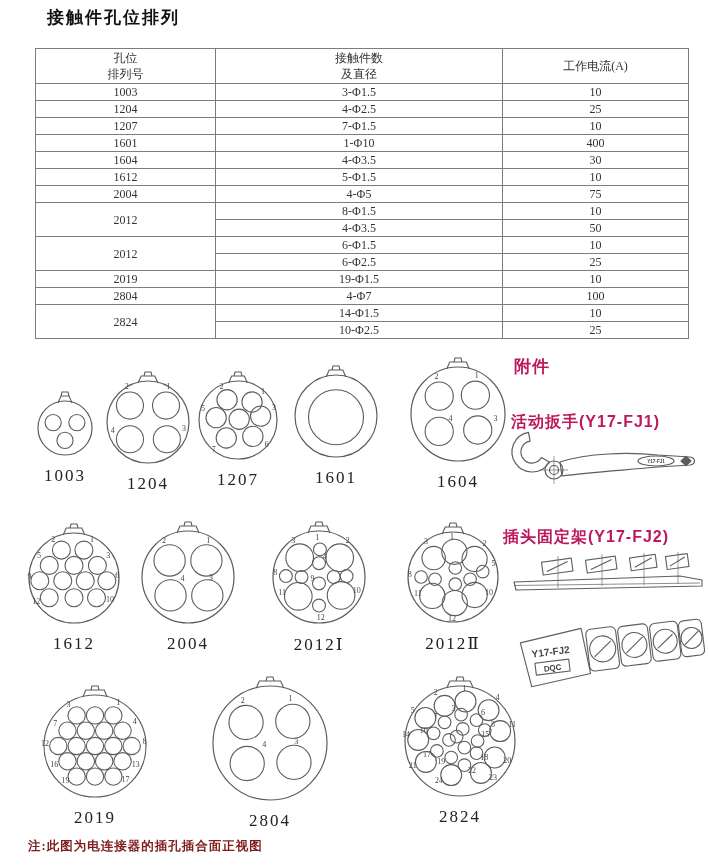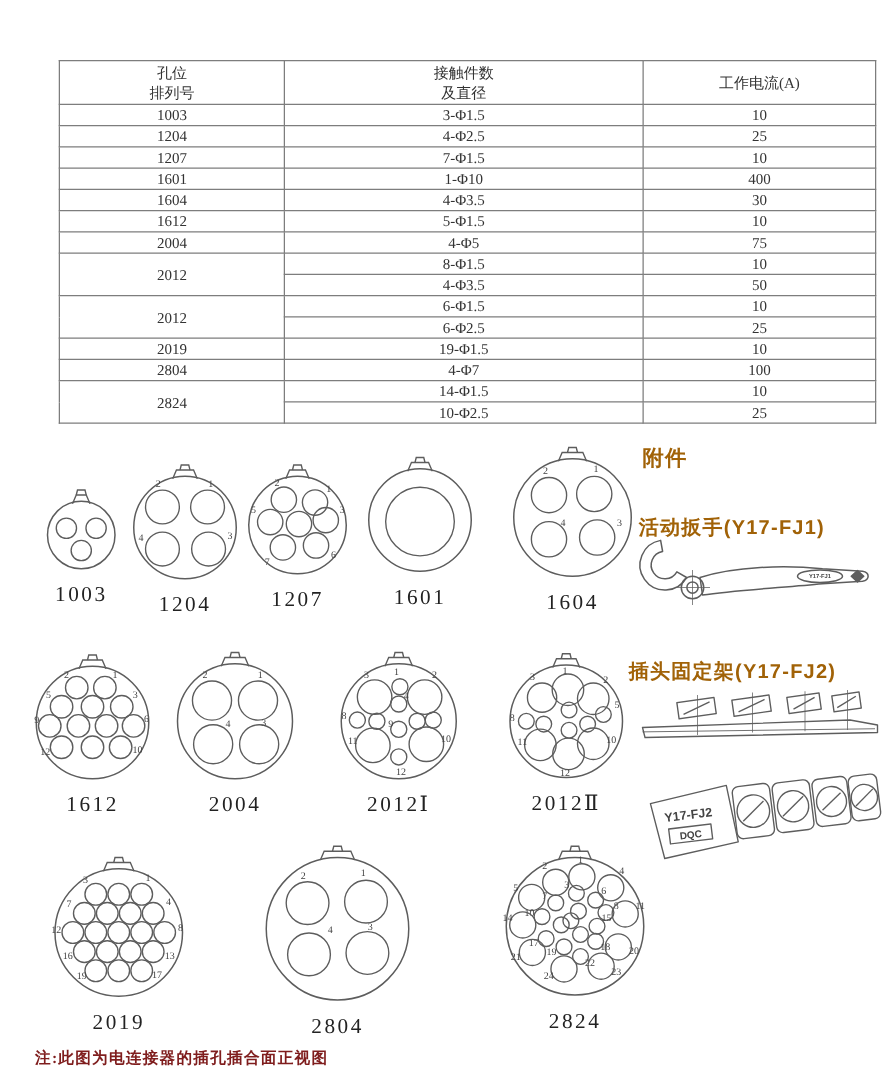--- a/index.html
+++ b/index.html
@@ -1,42 +1,43 @@
 <!DOCTYPE html>
 <html><head>
 <meta charset="utf-8">
 <style>
   html,body{margin:0;padding:0;background:#fff;}
   .page{position:relative;width:708px;height:868px;background:#ffffff;overflow:hidden;
         font-family:"Liberation Sans","DejaVu Sans",sans-serif;}
   .doc-title{position:absolute;left:47px;top:6px;font-size:17px;font-weight:bold;color:#111;
         letter-spacing:2px;}
   
-  #spec-table{position:absolute;left:47px;top:48px;border-collapse:collapse;table-layout:fixed;border-radius:28px;}
+  #spec-table{position:absolute;left:35px;top:48px;border-collapse:collapse;table-layout:fixed;border-radius:28px;}
   #spec-table td{border:1px solid #7d7d7d;text-align:center;vertical-align:middle;padding:0;
         font-family:"Liberation Serif","DejaVu Serif",serif;font-size:12px;color:#333;}
   #spec-table td.hd{height:34px;line-height:1.35;white-space:pre-line;font-size:12px;color:#333;}
   #spec-table td.cell{height:16px;line-height:16px;}
   
   .connector{position:absolute;}
   .connector svg{display:block;}
   .clabel{text-align:center;font-family:"Liberation Serif","DejaVu Serif",serif;font-size:17px;
         letter-spacing:2px;color:#222;margin-top:-5px;}
   
-  .acc-head{position:absolute;font-size:16px;font-weight:bold;color:#a16207;letter-spacing:1px;
+  .acc-head{position:absolute;font-size:16px;font-weight:bold;color:#be185d;letter-spacing:1px;
         white-space:nowrap;}
   .acc-draw{position:absolute;}
   .note{position:absolute;left:28px;top:838px;font-size:12.5px;color:#7f1d1d;
         font-family:"Liberation Serif","DejaVu Serif",serif;letter-spacing:1px;font-weight:bold;}
 </style>
 </head>
 <body>
 
 <div class="page">
 
+  <div class="doc-title">接触件孔位排列</div>
 
   <table id="spec-table">
     <colgroup>
       <col style="width:180px">
         <col style="width:287px">
         <col style="width:186px">
     </colgroup>
     <tbody>
       <tr>
         <td class="hd">孔位

